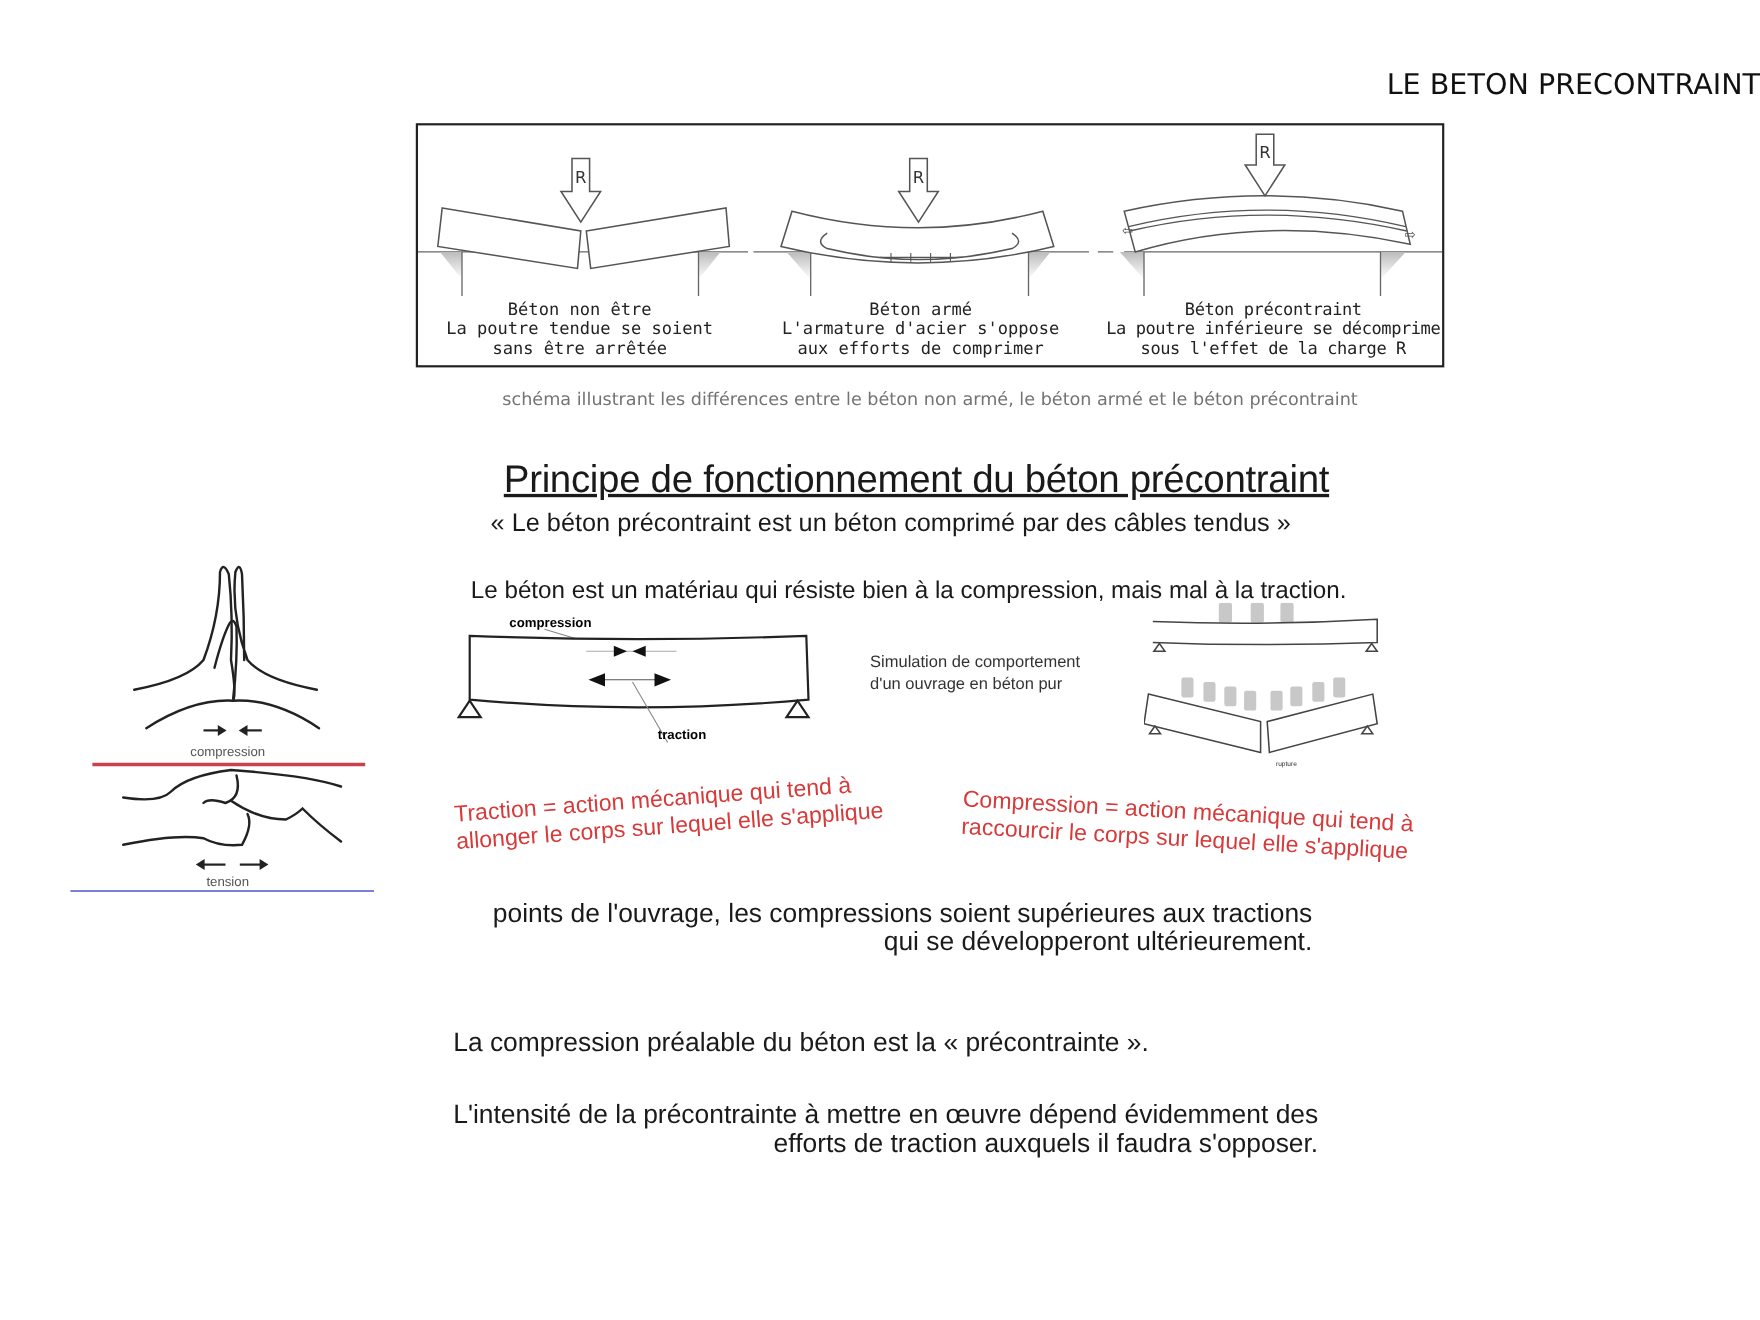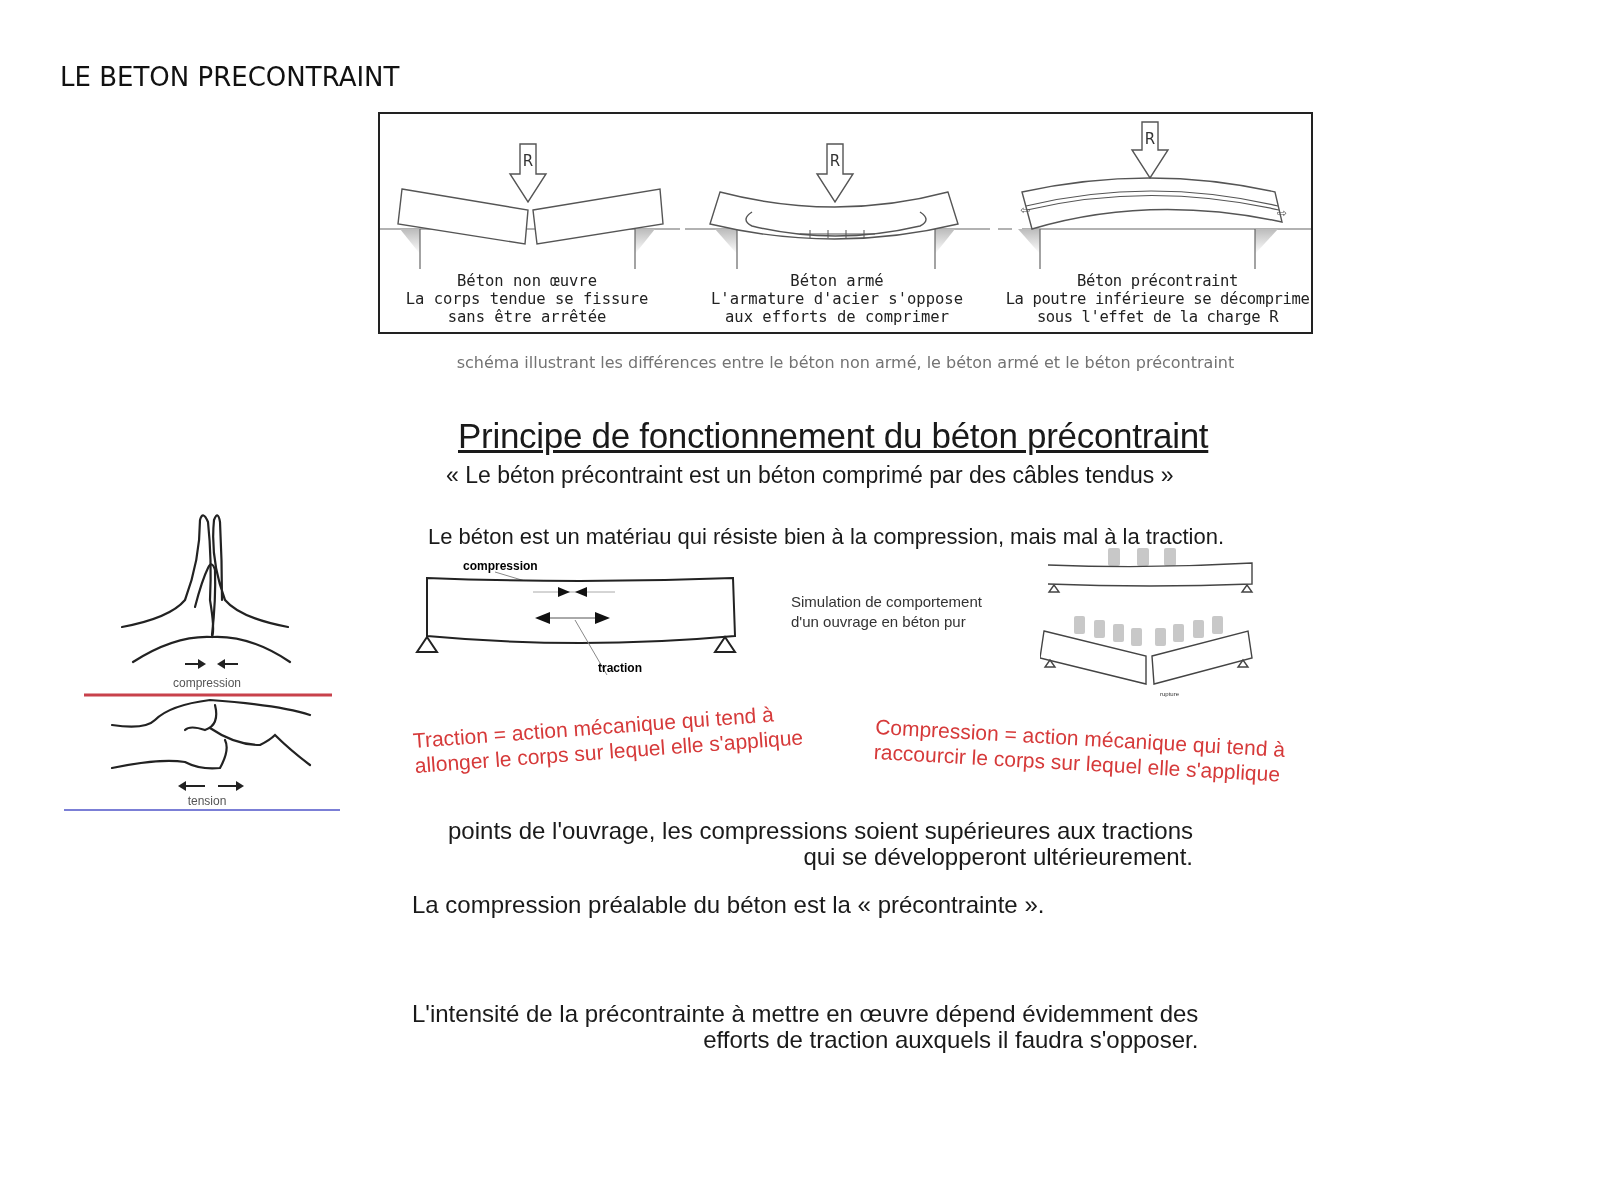--- a/index.html
+++ b/index.html
@@ -1,34 +1,34 @@
 <!DOCTYPE html>
 <html><head>
 <meta charset="utf-8">
 <style>
   html, body { margin:0; padding:0; background:#ffffff; }
   body { width:1600px; height:1200px; position:relative; overflow:hidden; font-family:"Liberation Sans", sans-serif; color:#111; }
   .abs { position:absolute; }
-  #doc-title { left:0; width:1600px; top:62px; text-align:left; font-family:"DejaVu Sans", sans-serif; font-size:26px; color:#111; padding-left:60px; box-sizing:border-box; }
+  #doc-title { left:0; width:1600px; top:62px; text-align:right; font-family:"DejaVu Sans", sans-serif; font-size:26px; color:#111; padding-left:60px; box-sizing:border-box; }
   #fig-box { left:378px; top:112px; width:935px; height:222px; border:2px solid #222; box-sizing:border-box; background:#fff; }
   #fig-box svg { position:absolute; left:0; top:0; }
   .panel-cap { position:absolute; top:158px; width:300px; text-align:center; font-family:"DejaVu Sans Mono", monospace; font-size:15.5px; line-height:18px; color:#222; }
   #fig-caption { left:378px; width:935px; top:353px; text-align:center; font-family:"DejaVu Sans", sans-serif; font-size:16px; color:#737373; }
   #principle-title { left:458px; top:416px; font-size:35px; text-decoration:underline; color:#1a1a1a; letter-spacing:-0.3px;text-align:center; }
   #principle-quote { left:446px; top:462px; font-size:23px; color:#1a1a1a; }
   #intro-line { left:428px; top:524px; font-size:22px; color:#1a1a1a; }
   .small-label { font-family:"Liberation Sans", sans-serif; font-size:12px; font-weight:bold; color:#333; }
   #sim-text { left:775px; top:592px; font-size:15px; line-height:20px; color:#333;margin-left:16px; }
   .red-def { color:#d63a3a; font-size:21px; line-height:25px; white-space:nowrap; }
   #def-traction { left:412px; top:728px; transform:rotate(-4.2deg); transform-origin:left top; }
   #def-compression { left:876px; top:714px; transform:rotate(3.2deg); transform-origin:left top; }
   .para { font-size:24px; line-height:26px; color:#1a1a1a; }
   .para .indent { padding-left:36px; display:block;text-align:right; }
   #para1 { left:412px; top:818px; }
-  #para2 { left:412px; top:892px;text-align:right; }
+  #para2 { left:412px; top:935px;text-align:right; }
   #para3 { left:412px; top:1001px; }
   #hands { left:60px; top:500px; }
   .hand-label { font-size:12px; color:#555; text-align:center; width:290px; }
 </style>
 </head>
 <body>
 
 <div id="doc-title" class="abs">LE BETON PRECONTRAINT</div>
 
 <div id="fig-box" class="abs">
@@ -86,22 +86,22 @@
       <path d="M647,96 Q770,67 899,96" fill="none" stroke="#555" stroke-width="1.2"></path>
       <text x="640" y="100" font-size="12" fill="#555" font-family="DejaVu Sans">⇦</text>
       <text x="897" y="103" font-size="12" fill="#555" font-family="DejaVu Sans">⇨</text>
       <g>
         <polygon points="762,8 778,8 778,36 788,36 770,64 752,36 762,36" fill="#fff" stroke="#555" stroke-width="1.4"></polygon>
         <text x="770" y="30" text-anchor="middle" font-family="DejaVu Sans" font-size="15" fill="#333">R</text>
       </g>
     </g>
   </svg>
   <div class="panel-cap" style="left:-3px;">
-    <div>Béton non œuvre</div>
-    <div>La corps tendue se fissure</div>
+    <div>Béton non être</div>
+    <div>La poutre tendue se soient</div>
     <div>sans être arrêtée</div>
   </div>
   <div class="panel-cap" style="left:307px;">
     <div>Béton armé</div>
     <div>L'armature d'acier s'oppose</div>
     <div>aux efforts de comprimer</div>
   </div>
   <div class="panel-cap" style="left:620px; width:315px; letter-spacing:-0.4px;">
     <div>Béton précontraint</div>
     <div>La poutre inférieure se décomprime</div>

